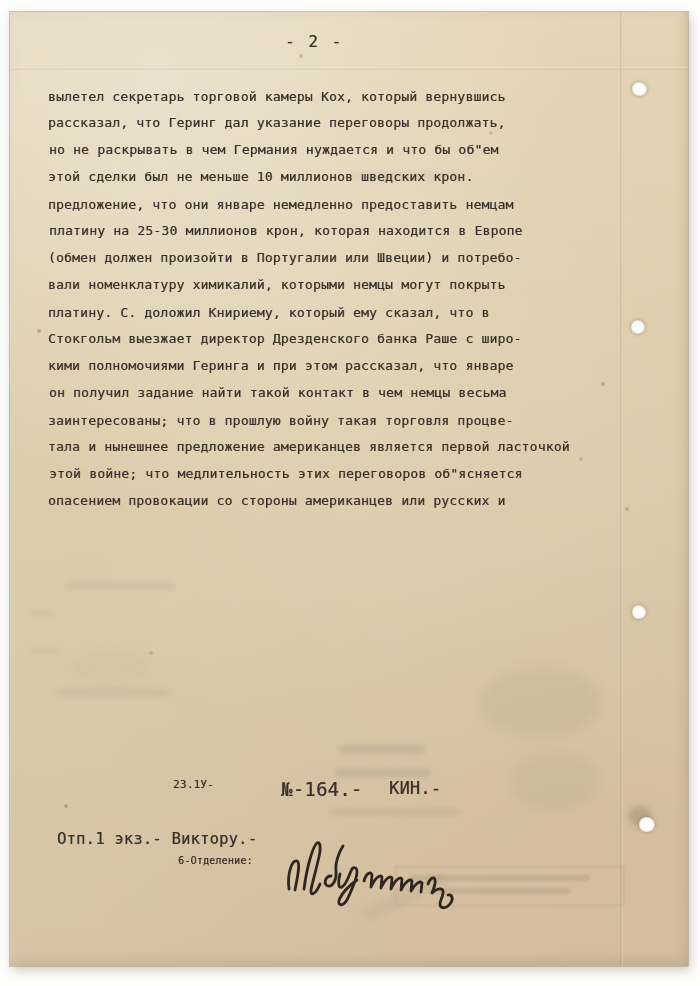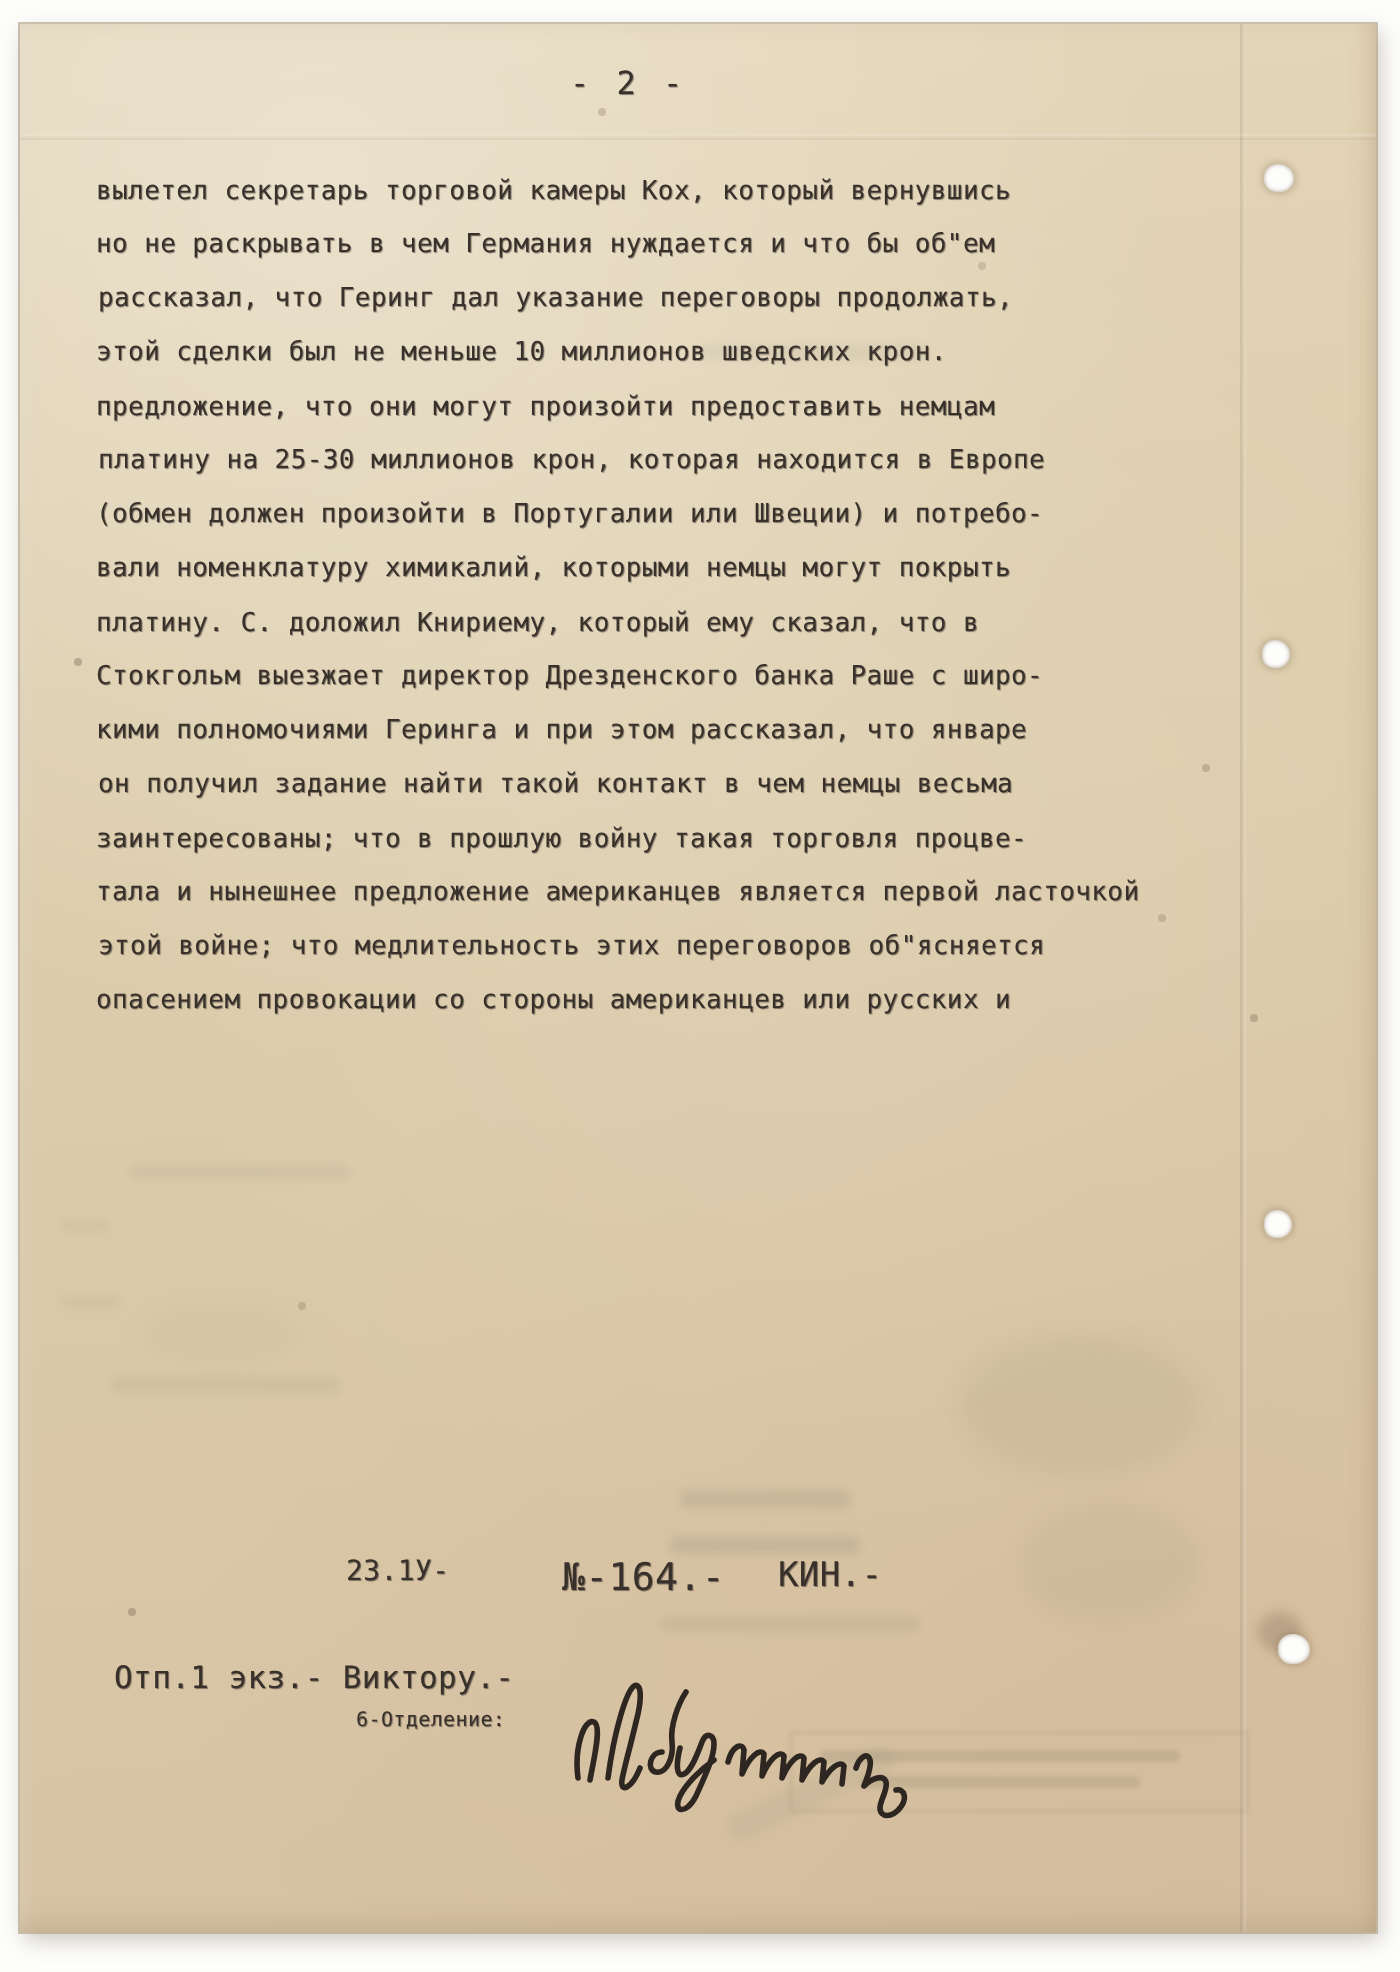--- a/index.html
+++ b/index.html
@@ -41,21 +41,21 @@
   .page-number {
     position: absolute; left: 275px; top: 20px;
     font-size: 16px; letter-spacing: 2px;
   }
 
   .body-text { position: absolute; left: 38px; top: 76px; width: 630px; }
   .line { height: 27px; font-size: 13px; white-space: pre; }
   .line:nth-child(3n)   { transform: translateX(1px); }
   .line:nth-child(4n+1) { transform: translateY(0.5px); }
 
-  .f-date  { position: absolute; left: 163px; top: 766px; font-size: 14px; }
+  .f-date  { position: absolute; left: 163px; top: 766px; font-size: 11px; }
   .f-num   { position: absolute; left: 271px; top: 766px; font-size: 19px; }
   .f-init  { position: absolute; left: 379px; top: 766px; font-size: 17px; text-align: center; }
   .f-copies{ position: absolute; left: 47px;  top: 793px; font-size: 15.5px; margin-top: 25px; }
   .f-dept  { position: absolute; left: 168px; top: 843px; font-size: 10px; }
 
   .signature { position: absolute; left: 272px; top: 820px; }
 
   .hole {
     position: absolute; background: #fdfdfc;
     border-radius: 48% 55% 50% 46%;
@@ -138,24 +138,24 @@
     <div class="ghost-stamp">
       <div class="gline gl1"></div>
       <div class="gline gl2"></div>
     </div>
     <div class="specks"></div>
 
     <div class="page-number type">- 2 -</div>
 
     <div class="body-text type">
       <div class="line">вылетел секретарь торговой камеры Кох, который вернувшись</div>
+      <div class="line">рассказал, что Геринг дал указание переговоры продолжать,</div>
       <div class="line">но не раскрывать в чем Германия нуждается и что бы об"ем</div>
-      <div class="line">рассказал, что Геринг дал указание переговоры продолжать,</div>
       <div class="line">этой сделки был не меньше 10 миллионов шведских крон.</div>
-      <div class="line">предложение, что они могут произойти предоставить немцам</div>
+      <div class="line">предложение, что они январе немедленно предоставить немцам</div>
       <div class="line">платину на 25-30 миллионов крон, которая находится в Европе</div>
       <div class="line">(обмен должен произойти в Португалии или Швеции) и потребо-</div>
       <div class="line">вали номенклатуру химикалий, которыми немцы могут покрыть</div>
       <div class="line">платину. С. доложил Книриему, который ему сказал, что в</div>
       <div class="line">Стокгольм выезжает директор Дрезденского банка Раше с широ-</div>
       <div class="line">кими полномочиями Геринга и при этом рассказал, что январе</div>
       <div class="line">он получил задание найти такой контакт в чем немцы весьма</div>
       <div class="line">заинтересованы; что в прошлую войну такая торговля процве-</div>
       <div class="line">тала и нынешнее предложение американцев является первой ласточкой</div>
       <div class="line">этой войне; что медлительность этих переговоров об"ясняется</div>

